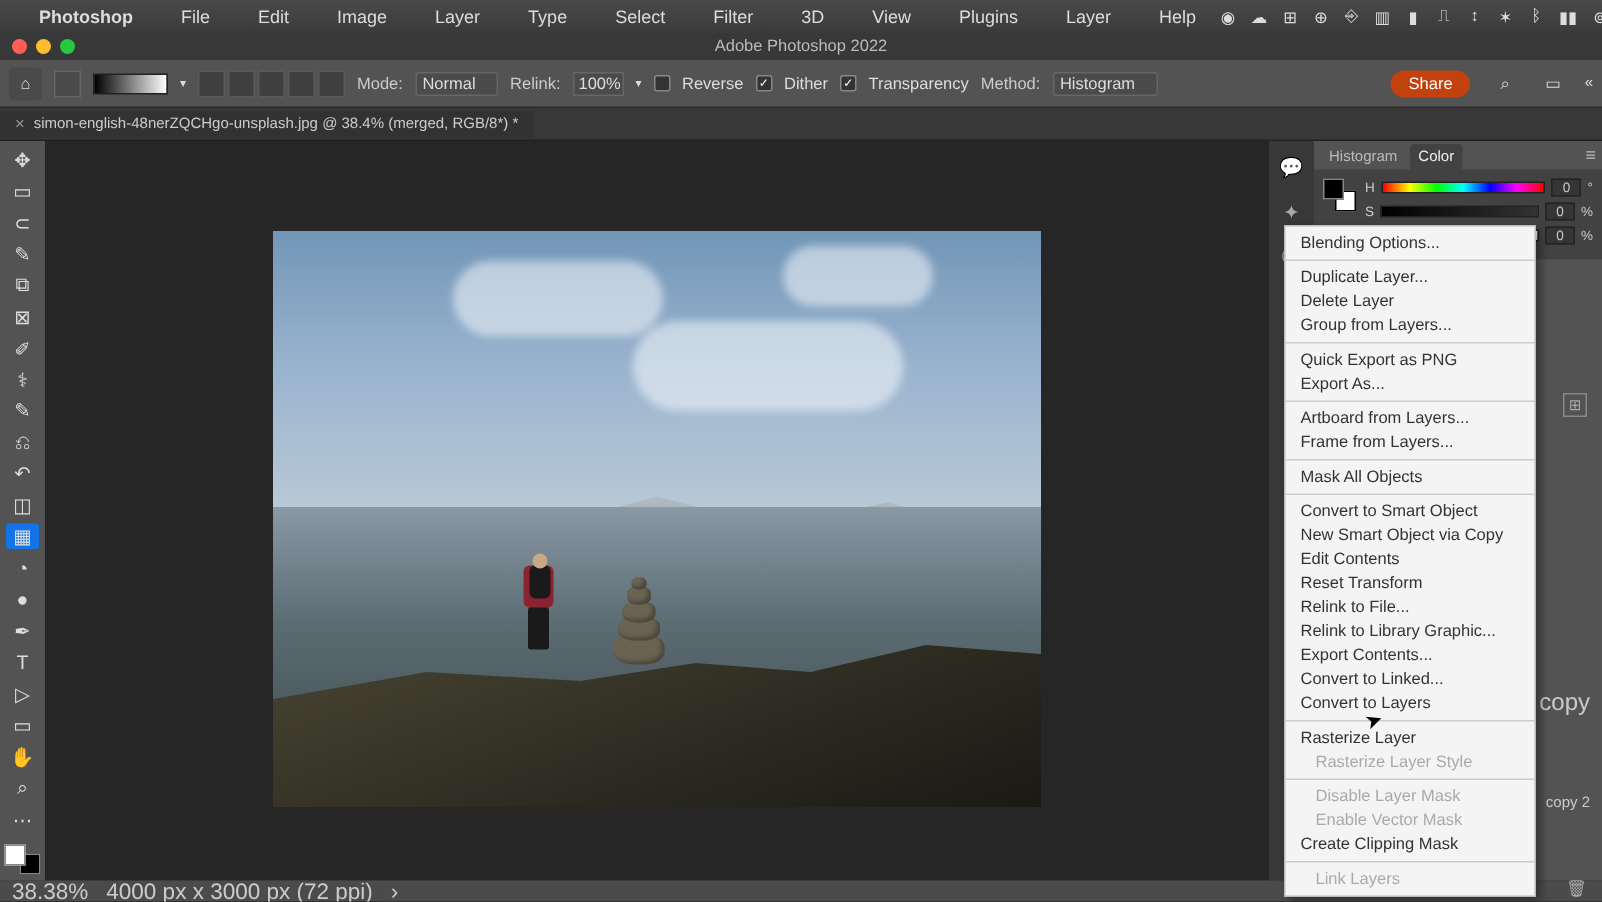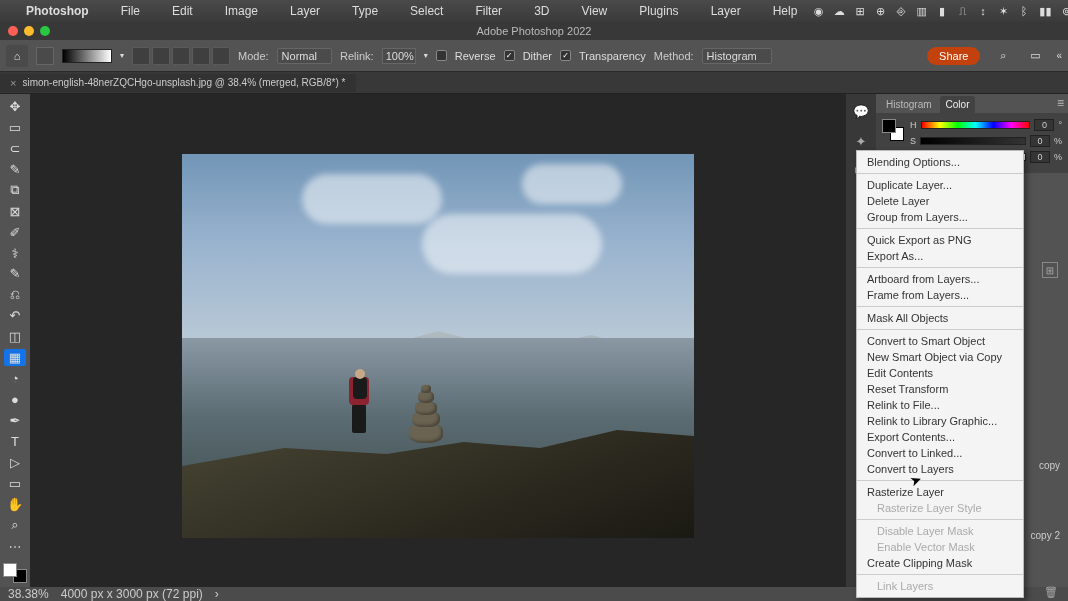--- a/index.html
+++ b/index.html
@@ -93,25 +93,25 @@
     .gray-grad { background: linear-gradient(90deg,#000,#fff); }
     .slider-val { width:20px; background:#353535; border:1px solid #222; text-align:center; font-size:9px; color:#ccc; }
     
     
     .context-menu { position: absolute; top: 150px; right: 44px; width: 168px; background: #f4f4f4; border: 1px solid #bbb; box-shadow: 3px 3px 6px rgba(0,0,0,.4); font-size: 11px; color: #333; padding: 3px 0; z-index: 100; }
     .ctx-item { padding: 2px 10px; white-space: nowrap; }
     .ctx-item.disabled { color: #aaa; padding-left: 20px; }
     .ctx-sep { height: 1px; background: #ccc; margin: 3px 0; }
     
     
-    .layer-hint { position:absolute; right:8px; top:460px; color:#ccc; font-size:10px; z-index:50; text-align: right; }
+    .layer-hint { position:absolute; right:8px; top:460px; color:#ccc; font-size:16px; z-index:50; text-align: right; }
     .layer-hint2 { position:absolute; right:8px; top:530px; color:#ccc; font-size:10px; z-index:50; }
     
     
-    .status-bar { position: absolute; bottom:0; left:0; right:0; height:14px; background:#4b4b4b; color:#ccc; font-size:12px; display:flex; align-items:center; padding: 0 8px; gap: 12px; }
+    .status-bar { position: absolute; bottom:0; left:0; right:0; height:14px; background:#4b4b4b; color:#ccc; font-size:15px; display:flex; align-items:center; padding: 0 8px; gap: 12px; }
     
     
     .cursor { position:absolute; top: 472px; left: 910px; color:#000; font-size:14px; z-index:200; transform: rotate(-20deg); pointer-events:none; }
     
     .panel-icon-right { position: absolute; top: 262px; right: 10px; width:16px; height:16px; border:1px solid #888; color:#aaa; font-size:10px; display:flex; align-items:center; justify-content:center; z-index: 40; }
   </style>
 </head>
 <body>
 
 <div class="mac-menubar">

